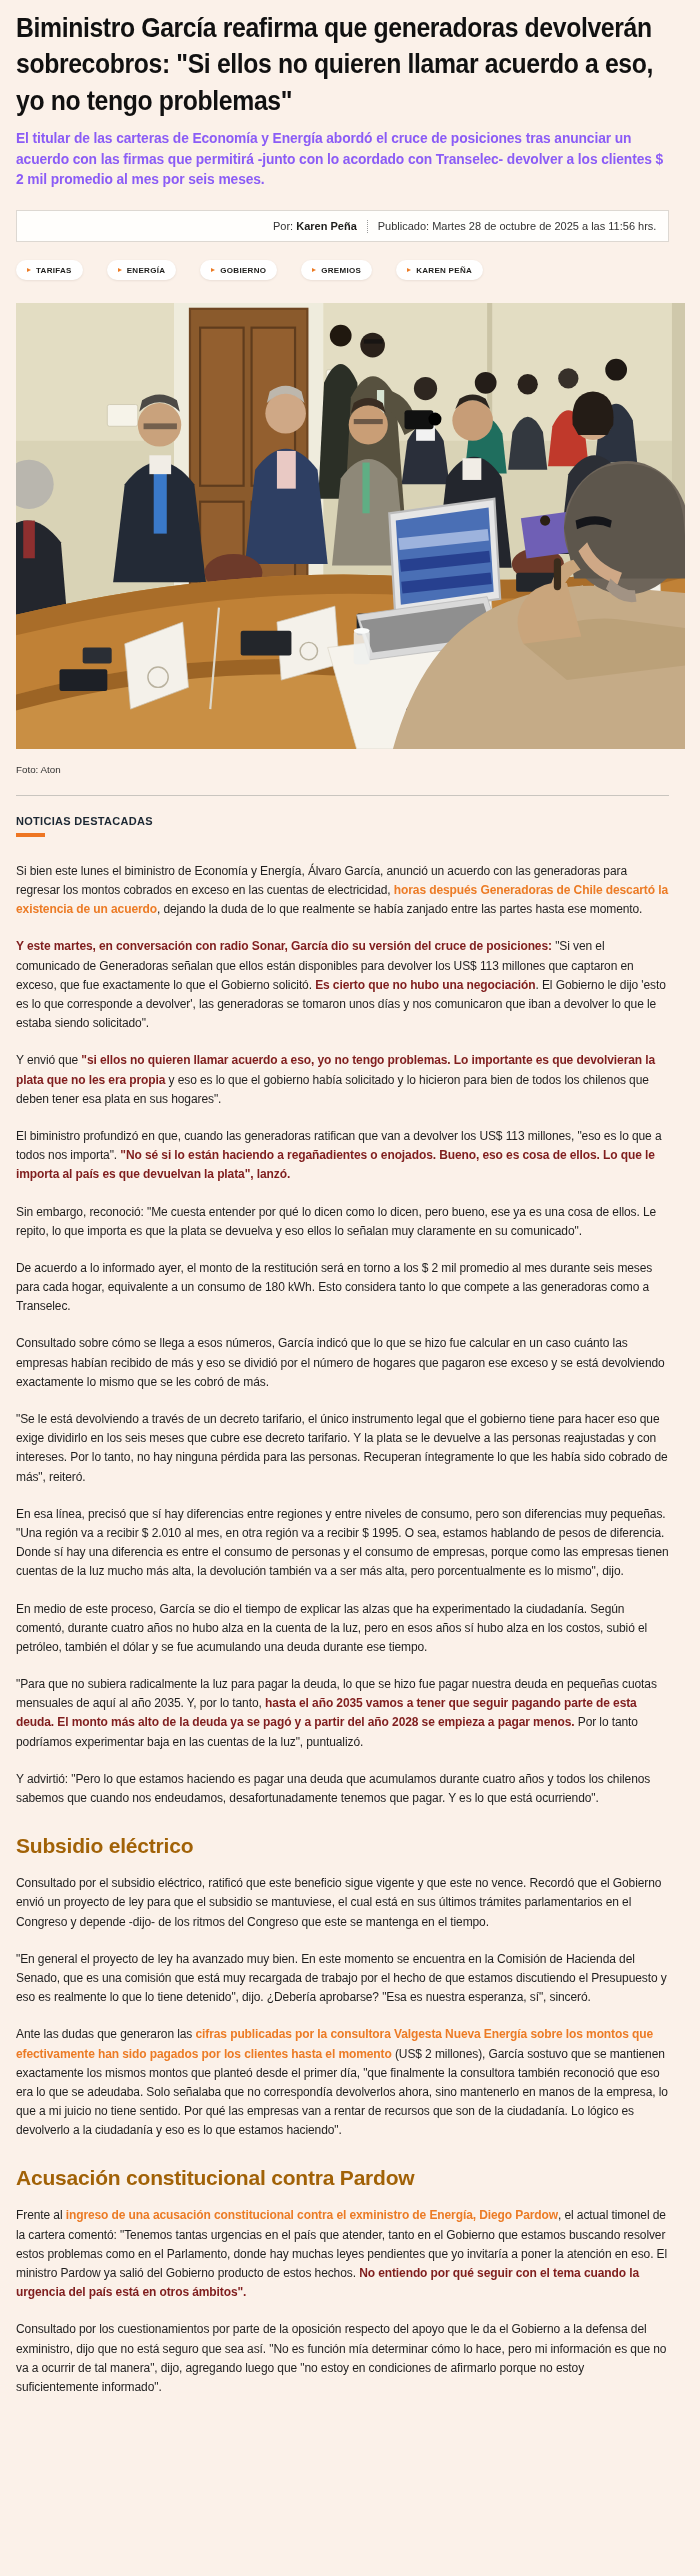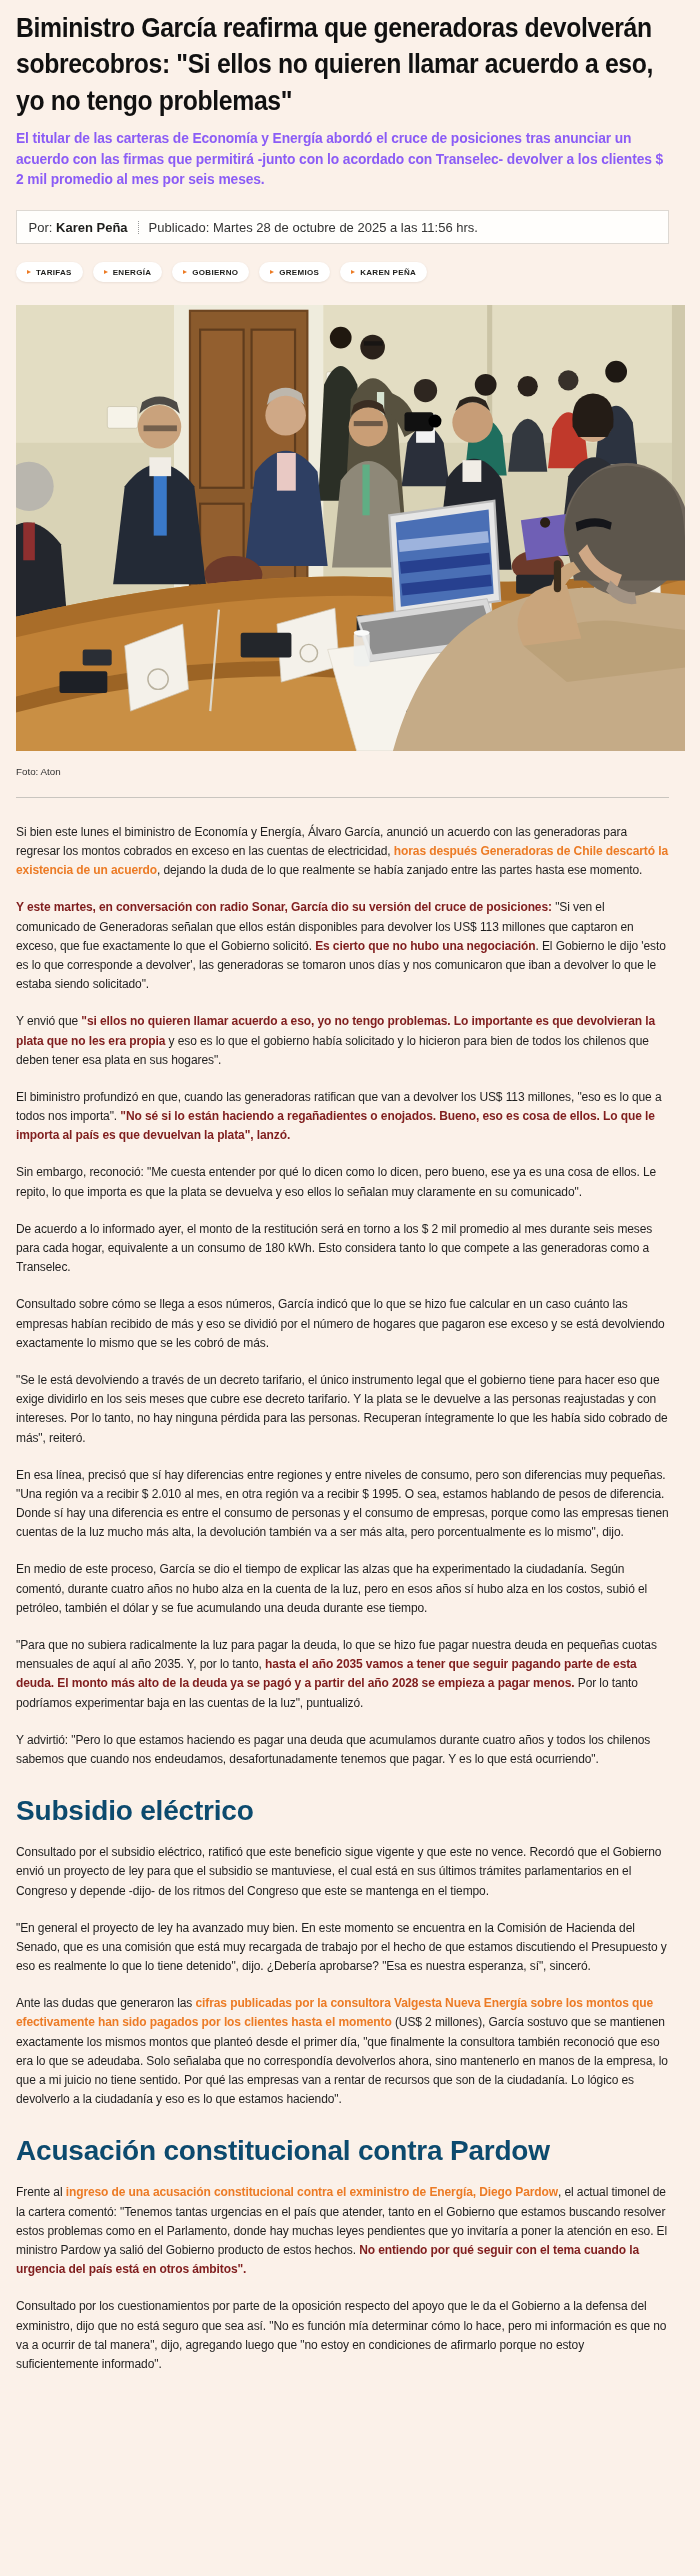--- a/index.html
+++ b/index.html
@@ -22,27 +22,27 @@
   .deck {
     margin-top:10px;
     font-size:13.8px; font-weight:700; line-height:1.5; color:#8b5cf6;
     letter-spacing:-0.1px;
   }
 
   
   .byline-box {
     margin-top:19px; background:#fffefc; border:0.7px solid #ddd8d2;
     padding:8.7px 11.6px; display:flex; align-items:center; gap:10px;
-    font-size:13px; color:#333;
+    font-size:11px; color:#333;justify-content:flex-end;
   }
   .byline-author b { font-weight:700; color:#1d1d1b; }
   .byline-sep { border-left:0.7px dotted #9a9a9a; height:13px; }
 
   
-  .tag-row { margin-top:17.4px; display:flex; gap:10px; }
+  .tag-row { margin-top:17.4px; display:flex; gap:24px; }
   .tag-pill {
     display:inline-flex; align-items:center; gap:5px;
     background:#ffffff; border-radius:12.3px; padding:5.8px 11px;
     box-shadow:0 0.7px 2.2px rgba(60,40,20,0.10);
     font-size:8px; font-weight:700; letter-spacing:0.3px; color:#1d1d1b;
     cursor:pointer; white-space:nowrap;
   }
   .tag-arrow {
     width:0; height:0; border-top:2.9px solid transparent; border-bottom:2.9px solid transparent;
     border-left:4.3px solid #ec7b25; display:inline-block;
@@ -66,21 +66,21 @@
   .article-body { margin-top:25px; }
   .article-body p.body-par {
     font-size:12px; line-height:1.6; color:#1f1f1f; margin-bottom:18px;
     letter-spacing:-0.1px;
   }
   .article-body p.body-par strong { font-weight:700; color:#7f1d1d; }
   .article-body a.inline-link {
     color:#ec7b25; font-weight:700; text-decoration:none;
   }
   .article-body h2.section-heading {
-    color:#0c4a6e; font-size:28px; font-weight:700; letter-spacing:-0.2px;
+    color:#a16207; font-size:21px; font-weight:700; letter-spacing:-0.2px;
     margin:26px 0 16px 0;
   }
 </style>
 </head>
 <body>
 
 <main class="article-col">
 
   <h1 class="headline">Biministro García reafirma que generadoras devolverán sobrecobros: "Si ellos no quieren llamar acuerdo a eso, yo no tengo problemas"</h1>
 
@@ -253,20 +253,24 @@
         <path d="M700 470 Q680 430 710 400 Q730 382 760 386 L780 460 Z" fill="#c9a57c"></path>
         <path d="M735 398 q10 -40 34 -44 l10 14 q-22 8 -30 40 z" fill="#c9a57c"></path>
         <rect x="742" y="352" width="10" height="44" rx="5" fill="#3a2c1c"></rect>
       </g>
     </svg>
     <figcaption class="photo-caption">Foto: Aton</figcaption>
   </figure>
 
   <hr class="divider">
 
+  <div class="section-label-wrap">
+    <div class="section-label">NOTICIAS DESTACADAS</div>
+    <div class="section-label-bar"></div>
+  </div>
 
   <div class="article-body">
       <p class="body-par"><span>Si bien este lunes el biministro de Economía y Energía, Álvaro García, anunció un acuerdo con las generadoras para regresar los montos cobrados en exceso en las cuentas de electricidad, </span><a class="inline-link" href="#">horas después Generadoras de Chile descartó la existencia de un acuerdo</a><span>, dejando la duda de lo que realmente se había zanjado entre las partes hasta ese momento.</span></p>
       <p class="body-par"><strong>Y este martes, en conversación con radio Sonar, García dio su versión del cruce de posiciones: </strong><span>"Si ven el comunicado de Generadoras señalan que ellos están disponibles para devolver los US$ 113 millones que captaron en exceso, que fue exactamente lo que el Gobierno solicitó. </span><strong>Es cierto que no hubo una negociación</strong><span>. El Gobierno le dijo 'esto es lo que corresponde a devolver', las generadoras se tomaron unos días y nos comunicaron que iban a devolver lo que le estaba siendo solicitado".</span></p>
       <p class="body-par"><span>Y envió que </span><strong>"si ellos no quieren llamar acuerdo a eso, yo no tengo problemas. Lo importante es que devolvieran la plata que no les era propia</strong><span> y eso es lo que el gobierno había solicitado y lo hicieron para bien de todos los chilenos que deben tener esa plata en sus hogares".</span></p>
       <p class="body-par"><span>El biministro profundizó en que, cuando las generadoras ratifican que van a devolver los US$ 113 millones, "eso es lo que a todos nos importa". </span><strong>"No sé si lo están haciendo a regañadientes o enojados. Bueno, eso es cosa de ellos. Lo que le importa al país es que devuelvan la plata", lanzó.</strong></p>
       <p class="body-par"><span>Sin embargo, reconoció: "Me cuesta entender por qué lo dicen como lo dicen, pero bueno, ese ya es una cosa de ellos. Le repito, lo que importa es que la plata se devuelva y eso ellos lo señalan muy claramente en su comunicado".</span></p>
       <p class="body-par"><span>De acuerdo a lo informado ayer, el monto de la restitución será en torno a los $ 2 mil promedio al mes durante seis meses para cada hogar, equivalente a un consumo de 180 kWh. Esto considera tanto lo que compete a las generadoras como a Transelec.</span></p>
       <p class="body-par"><span>Consultado sobre cómo se llega a esos números, García indicó que lo que se hizo fue calcular en un caso cuánto las empresas habían recibido de más y eso se dividió por el número de hogares que pagaron ese exceso y se está devolviendo exactamente lo mismo que se les cobró de más.</span></p>
       <p class="body-par"><span>"Se le está devolviendo a través de un decreto tarifario, el único instrumento legal que el gobierno tiene para hacer eso que exige dividirlo en los seis meses que cubre ese decreto tarifario. Y la plata se le devuelve a las personas reajustadas y con intereses. Por lo tanto, no hay ninguna pérdida para las personas. Recuperan íntegramente lo que les había sido cobrado de más", reiteró.</span></p>

